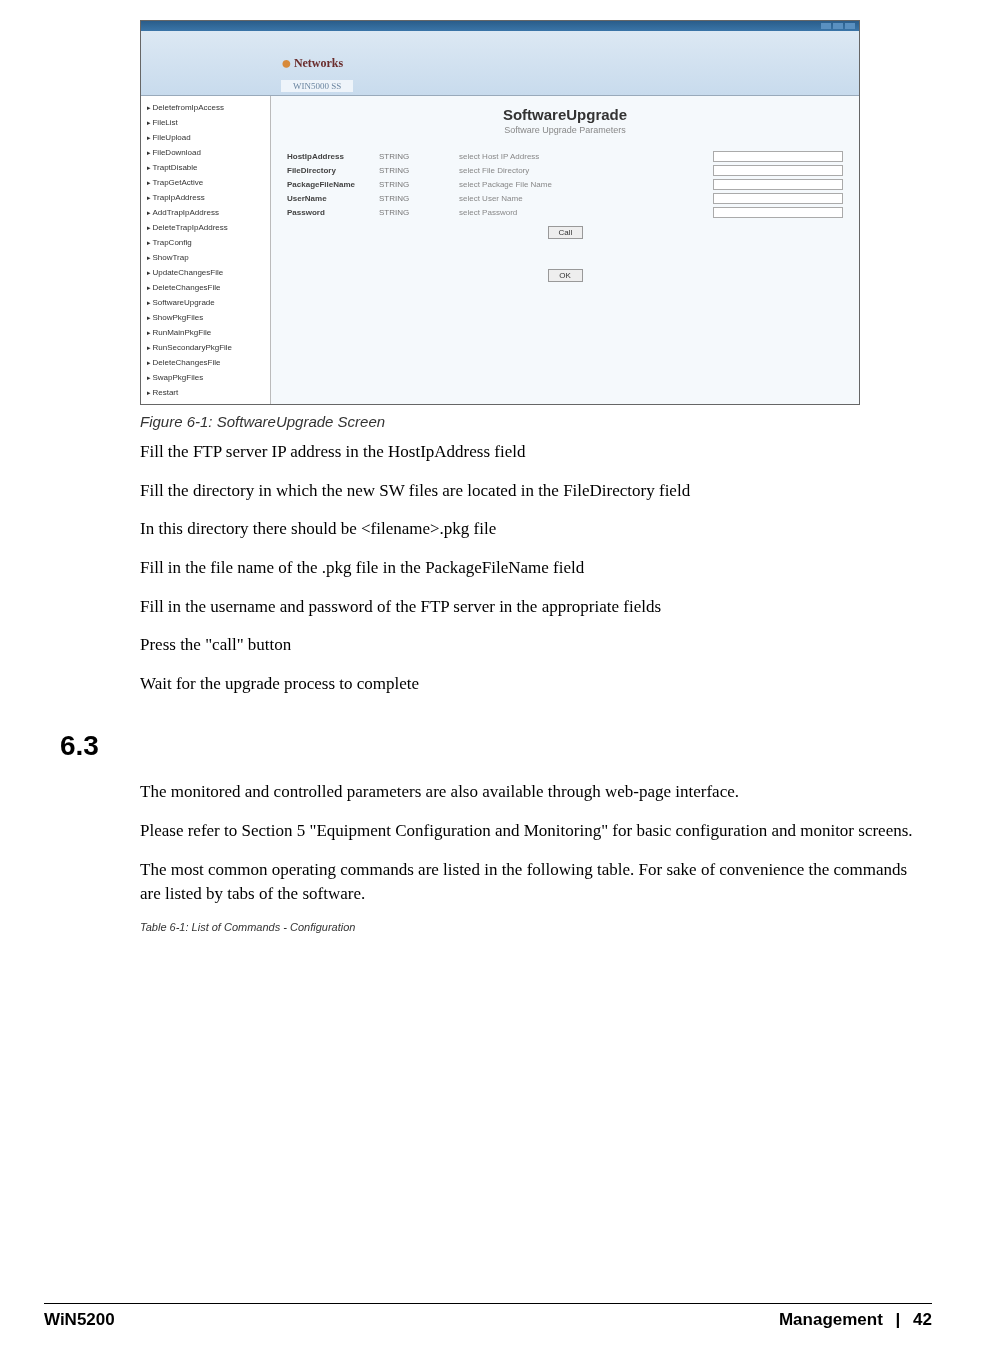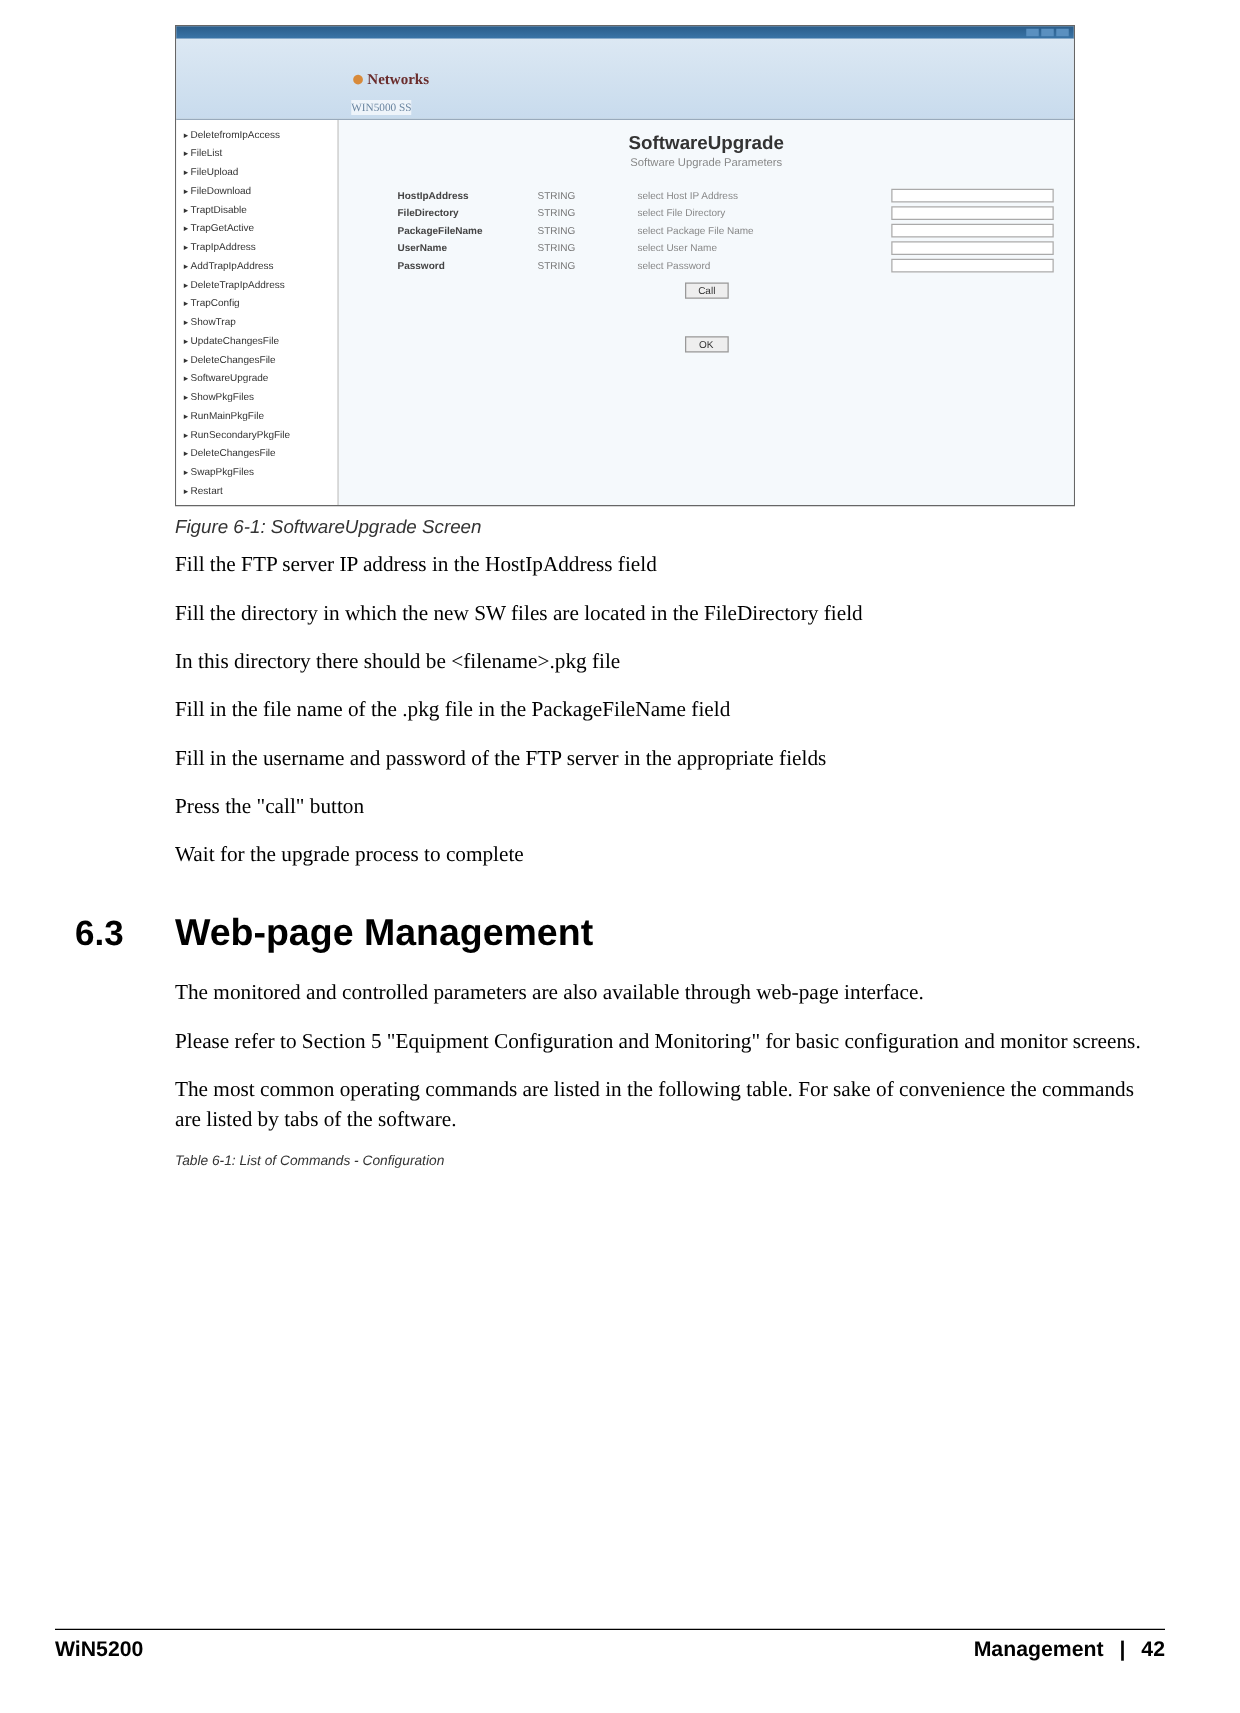--- a/index.html
+++ b/index.html
@@ -40,21 +40,21 @@
     font-size: 12px;
     font-weight: bold;
     color: #6a2c2c;
     display:flex; align-items:center;
   }
   .ss-logo-bullet { font-size:18px; color:#d88a3a; margin-right:2px;}
   .ss-product {
     position:absolute;
     left:140px; bottom:3px;
     font-size:9px; color:#6a85a0;
-    background:#eef4fa; padding:1px 0;
+    background:#eef4fa; padding:1px 12px;
   }
   .ss-banner-rest { flex:1; }
   .ss-body {
     display:flex;
     height: 308px;
   }
   .ss-sidebar {
     width: 130px;
     background:#fff;
     border-right:1px solid #bbb;
@@ -94,21 +94,21 @@
     margin-top:2px;
     margin-bottom:16px;
   }
   .ss-row {
     display:flex;
     align-items:center;
     font-size:8px;
     color:#555;
     margin-bottom:3px;
   }
-  .ss-label { width:112px; font-weight:bold; color:#444;margin-left:31px; }
+  .ss-label { width:92px; font-weight:bold; color:#444; }
   .ss-type { width:80px; color:#777; }
   .ss-desc { width:160px; color:#888; }
   .ss-input {
     flex:1; height:11px;
     background:#fff;
     border:1px solid #aaa;
     margin-left:auto;
     max-width:130px;
   }
   .ss-getbtn, .ss-okbtn {
@@ -261,21 +261,20 @@
 <p class="body-text">Fill the FTP server IP address in the HostIpAddress field</p>
 <p class="body-text">Fill the directory in which the new SW files are located in the FileDirectory field</p>
 <p class="body-text">In this directory there should be &lt;filename&gt;.pkg file</p>
 <p class="body-text">Fill in the file name of the .pkg file in the PackageFileName field</p>
 <p class="body-text">Fill in the username and password of the FTP server in the appropriate fields</p>
 <p class="body-text">Press the "call" button</p>
 <p class="body-text">Wait for the upgrade process to complete</p>
 
 <div class="section-row">
   <div class="section-num">6.3</div>
-  <div class="section-title">Web-page Management</div>
 </div>
 
 <p class="body-text">The monitored and controlled parameters are also available through web-page interface.</p>
 <p class="body-text">Please refer to Section 5 "Equipment Configuration and Monitoring" for basic configuration and monitor screens.</p>
 <p class="body-text">The most common operating commands are listed in the following table. For sake of convenience the commands are listed by tabs of the software.</p>
 
 <div class="table-caption">Table 6-1: List of Commands - Configuration</div>
 
 <div class="footer">
   <div>WiN5200</div>

